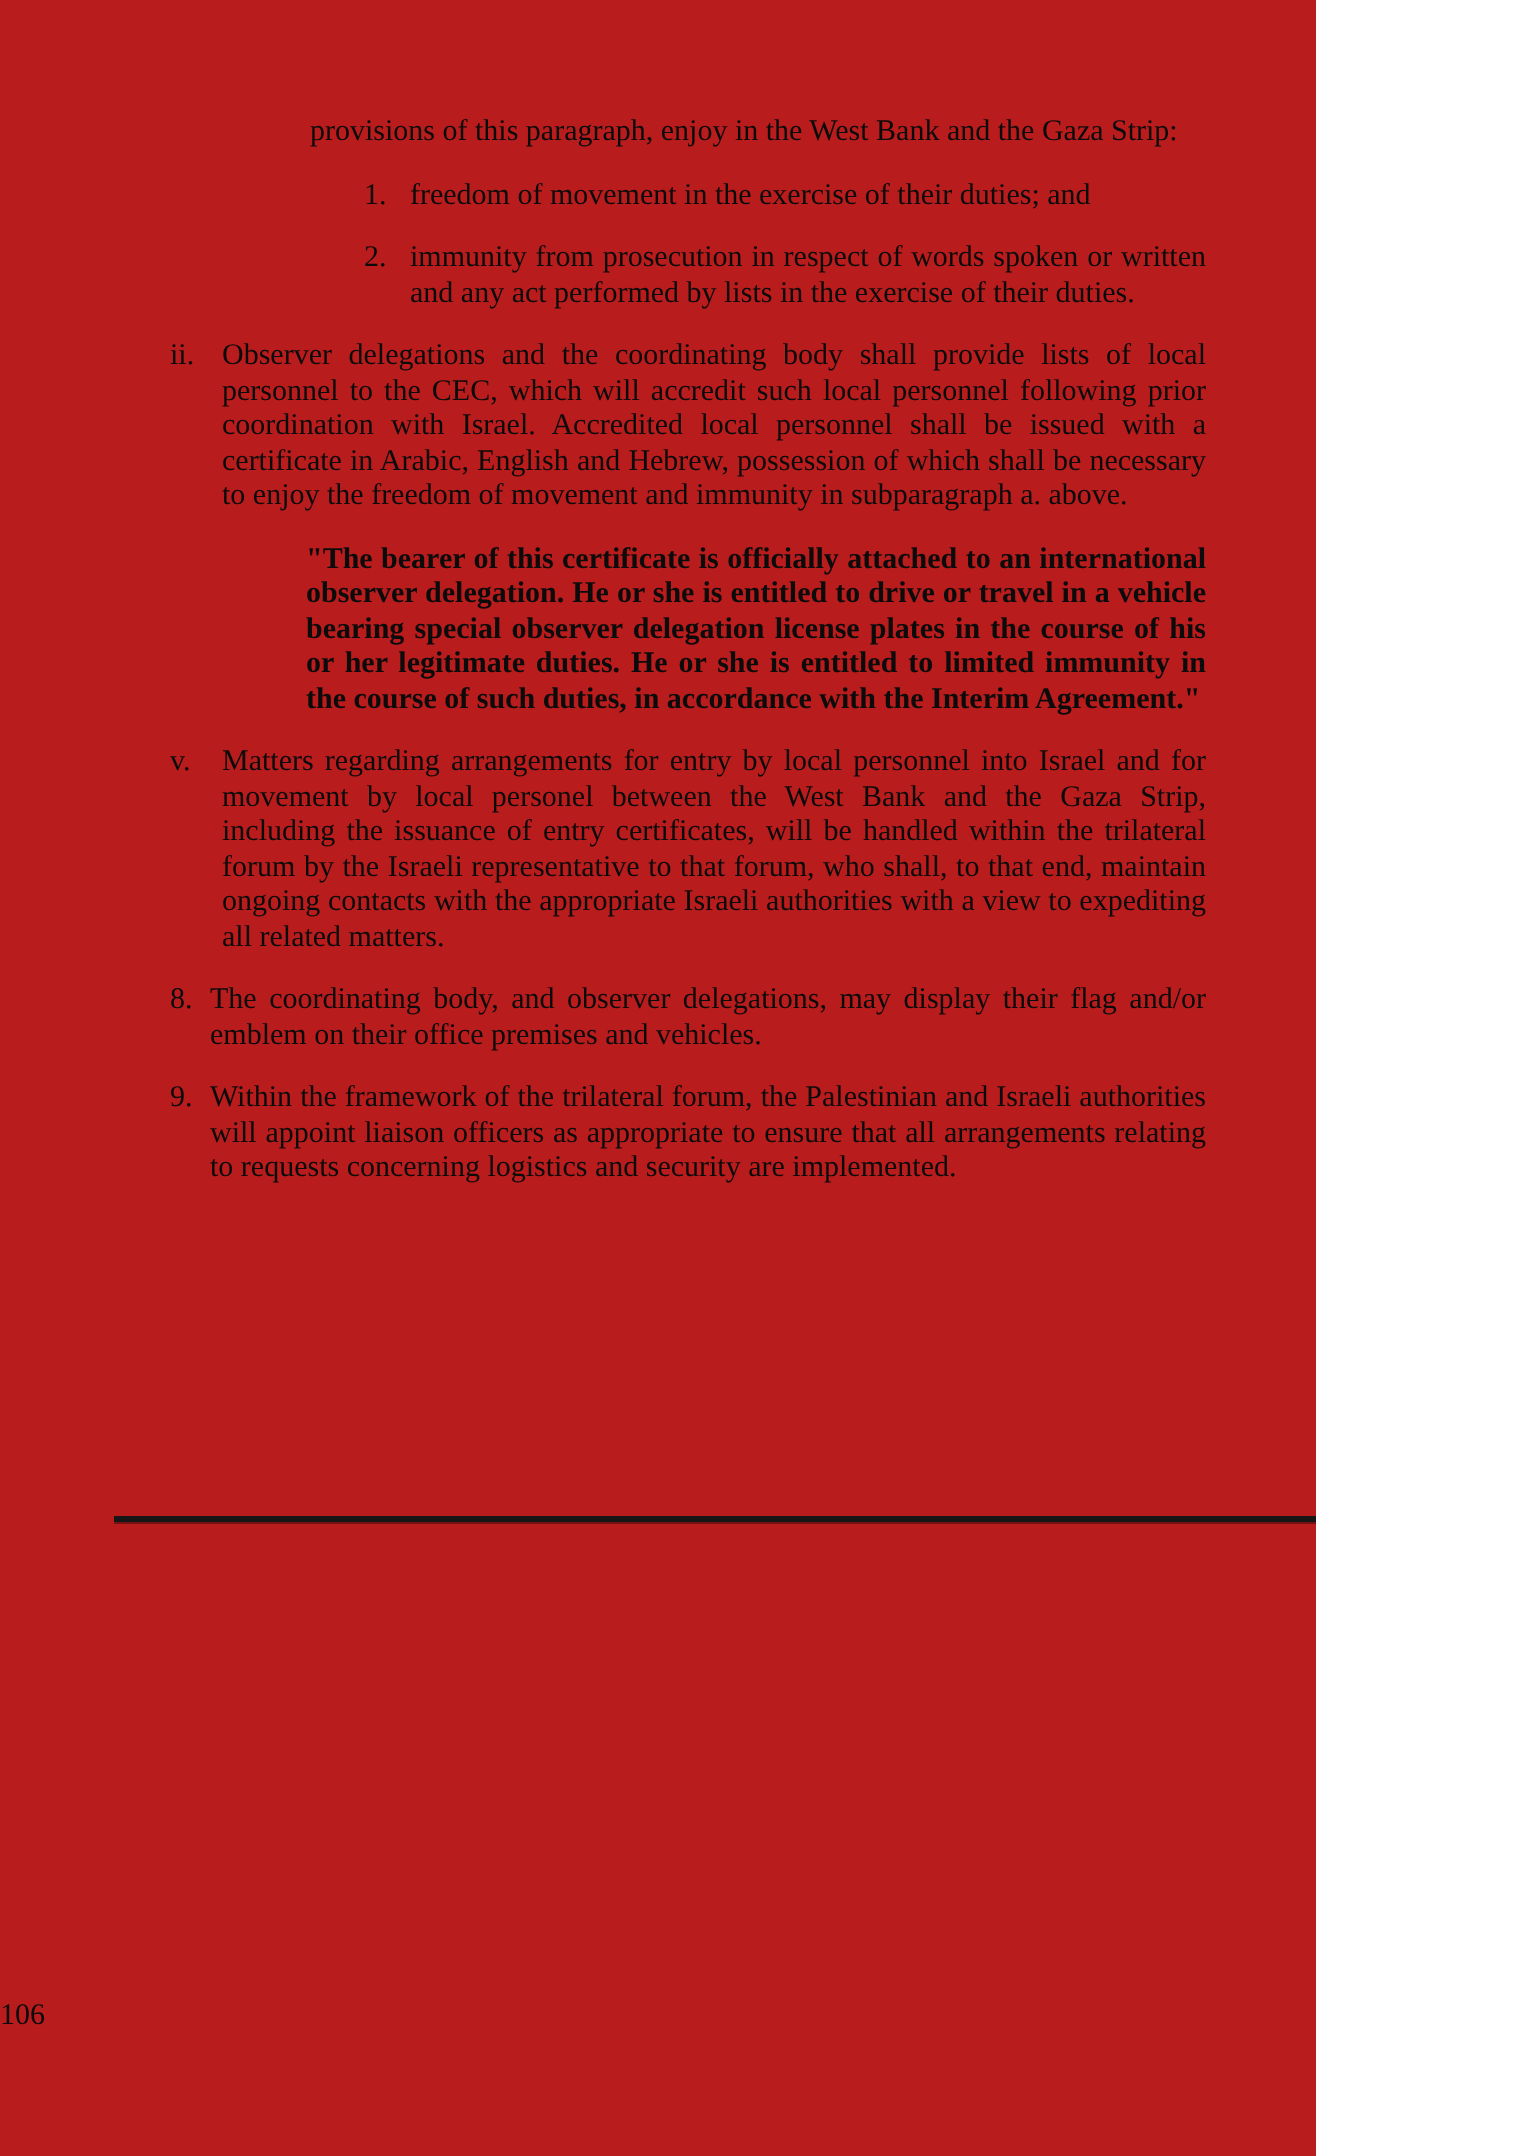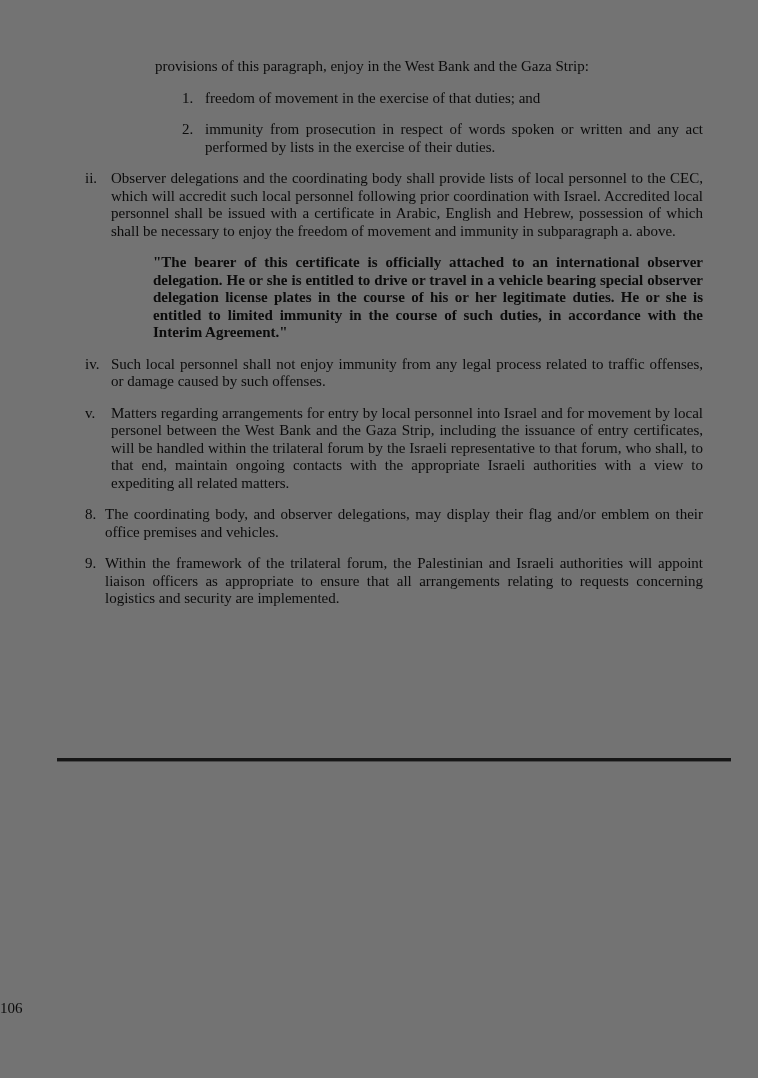--- a/index.html
+++ b/index.html
@@ -2,23 +2,23 @@
 <html><head>
 <meta charset="utf-8">
 <style>
   html, body {
     margin: 0;
     padding: 0;
     background: #ffffff;
   }
   .page {
     position: relative;
-    width: 758px;
+    width: 658px;
     height: 1078px;
-    background: #737373;
+    background: #b91c1c;
     font-family: "Liberation Serif", "DejaVu Serif", serif;
     color: #0b0b0b;
     overflow: hidden;
   }
   .content {
     position: absolute;
     top: 58px;
     left: 85px;
     right: 55px;
   }
@@ -71,42 +71,38 @@
 <div class="page">
 
   <div class="content">
 
     <div class="para lvl-intro">
       <span class="text">provisions of this paragraph, enjoy in the West Bank and the Gaza Strip:</span>
     </div>
 
     <div class="para lvl-num">
       <span class="marker">1.</span>
-      <span class="text">freedom of movement in the exercise of that duties; and</span>
+      <span class="text">freedom of movement in the exercise of their duties; and</span>
     </div>
 
     <div class="para lvl-num">
       <span class="marker">2.</span>
       <span class="text">immunity from prosecution in respect of words spoken or written and any act performed by lists in the exercise of their duties.</span>
     </div>
 
     <div class="para lvl-roman">
       <span class="marker">ii.</span>
       <span class="text">Observer delegations and the coordinating body shall provide lists of local personnel to the CEC, which will accredit such local personnel following prior coordination with Israel. Accredited local personnel shall be issued with a certificate in Arabic, English and Hebrew, possession of which shall be necessary to enjoy the freedom of movement and immunity in subparagraph a. above.</span>
     </div>
 
 
     <div class="para lvl-quote">
       <span class="text">"The bearer of this certificate is officially attached to an international observer delegation. He or she is entitled to drive or travel in a vehicle bearing special observer delegation license plates in the course of his or her legitimate duties. He or she is entitled to limited immunity in the course of such duties, in accordance with the Interim Agreement."</span>
     </div>
 
-    <div class="para lvl-roman">
-      <span class="marker">iv.</span>
-      <span class="text">Such local personnel shall not enjoy immunity from any legal process related to traffic offenses, or damage caused by such offenses.</span>
-    </div>
 
     <div class="para lvl-roman">
       <span class="marker">v.</span>
       <span class="text">Matters regarding arrangements for entry by local personnel into Israel and for movement by local personel between the West Bank and the Gaza Strip, including the issuance of entry certificates, will be handled within the trilateral forum by the Israeli representative to that forum, who shall, to that end, maintain ongoing contacts with the appropriate Israeli authorities with a view to expediting all related matters.</span>
     </div>
 
 
     <div class="para lvl-top">
       <span class="marker">8.</span>
       <span class="text">The coordinating body, and observer delegations, may display their flag and/or emblem on their office premises and vehicles.</span>

